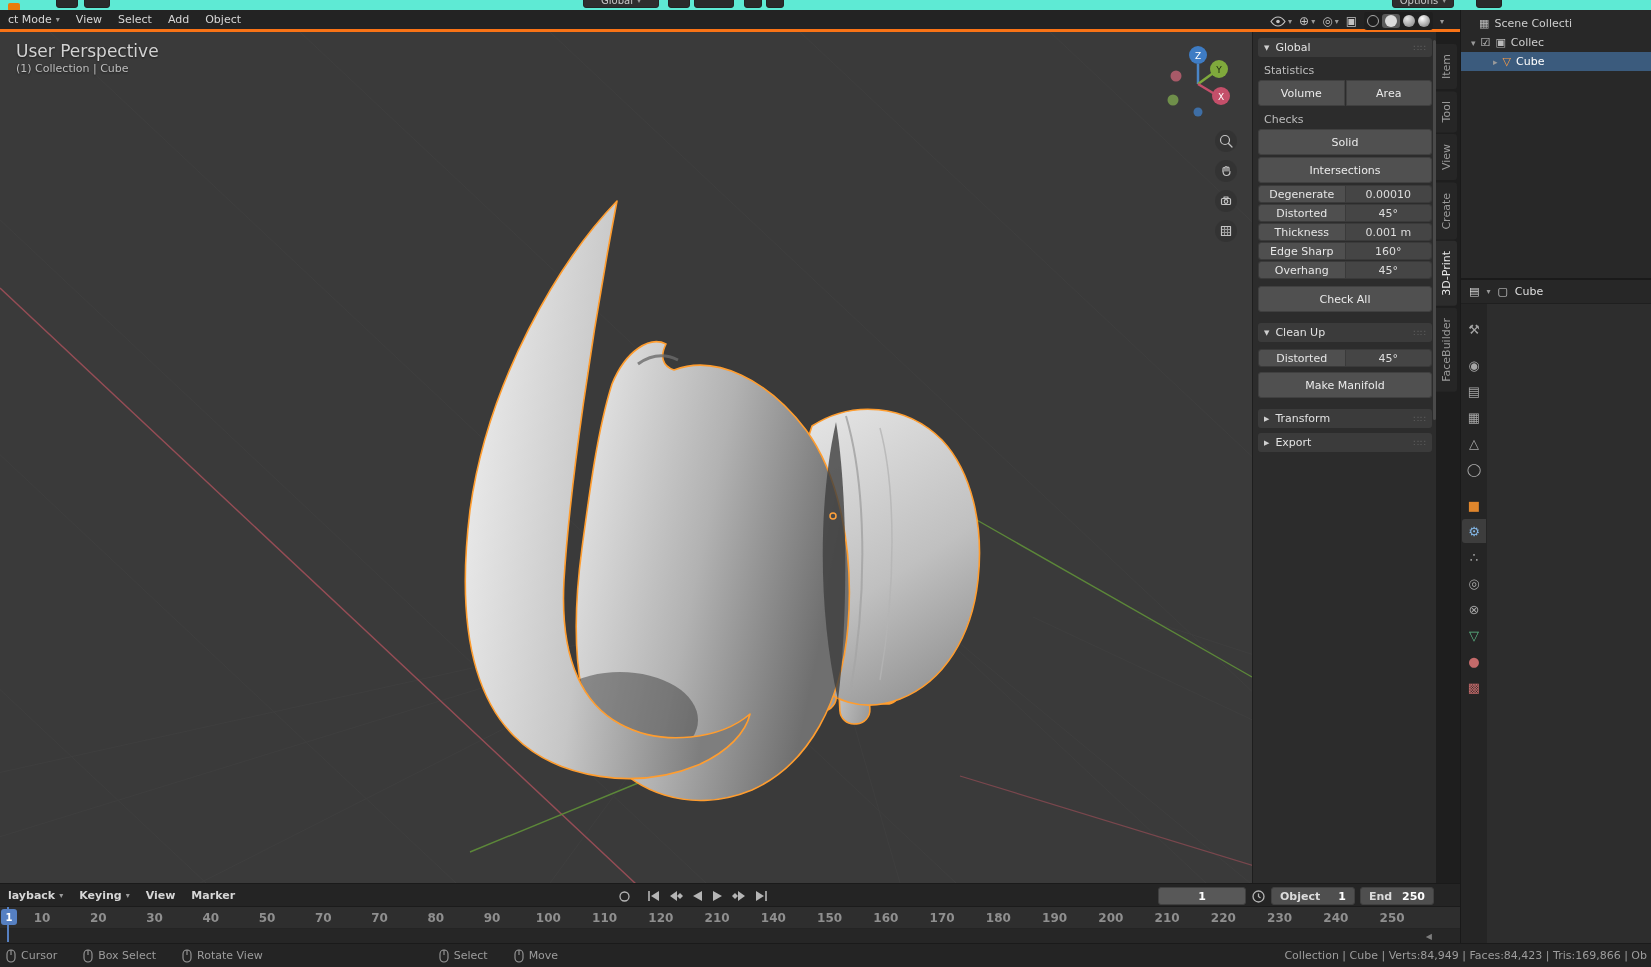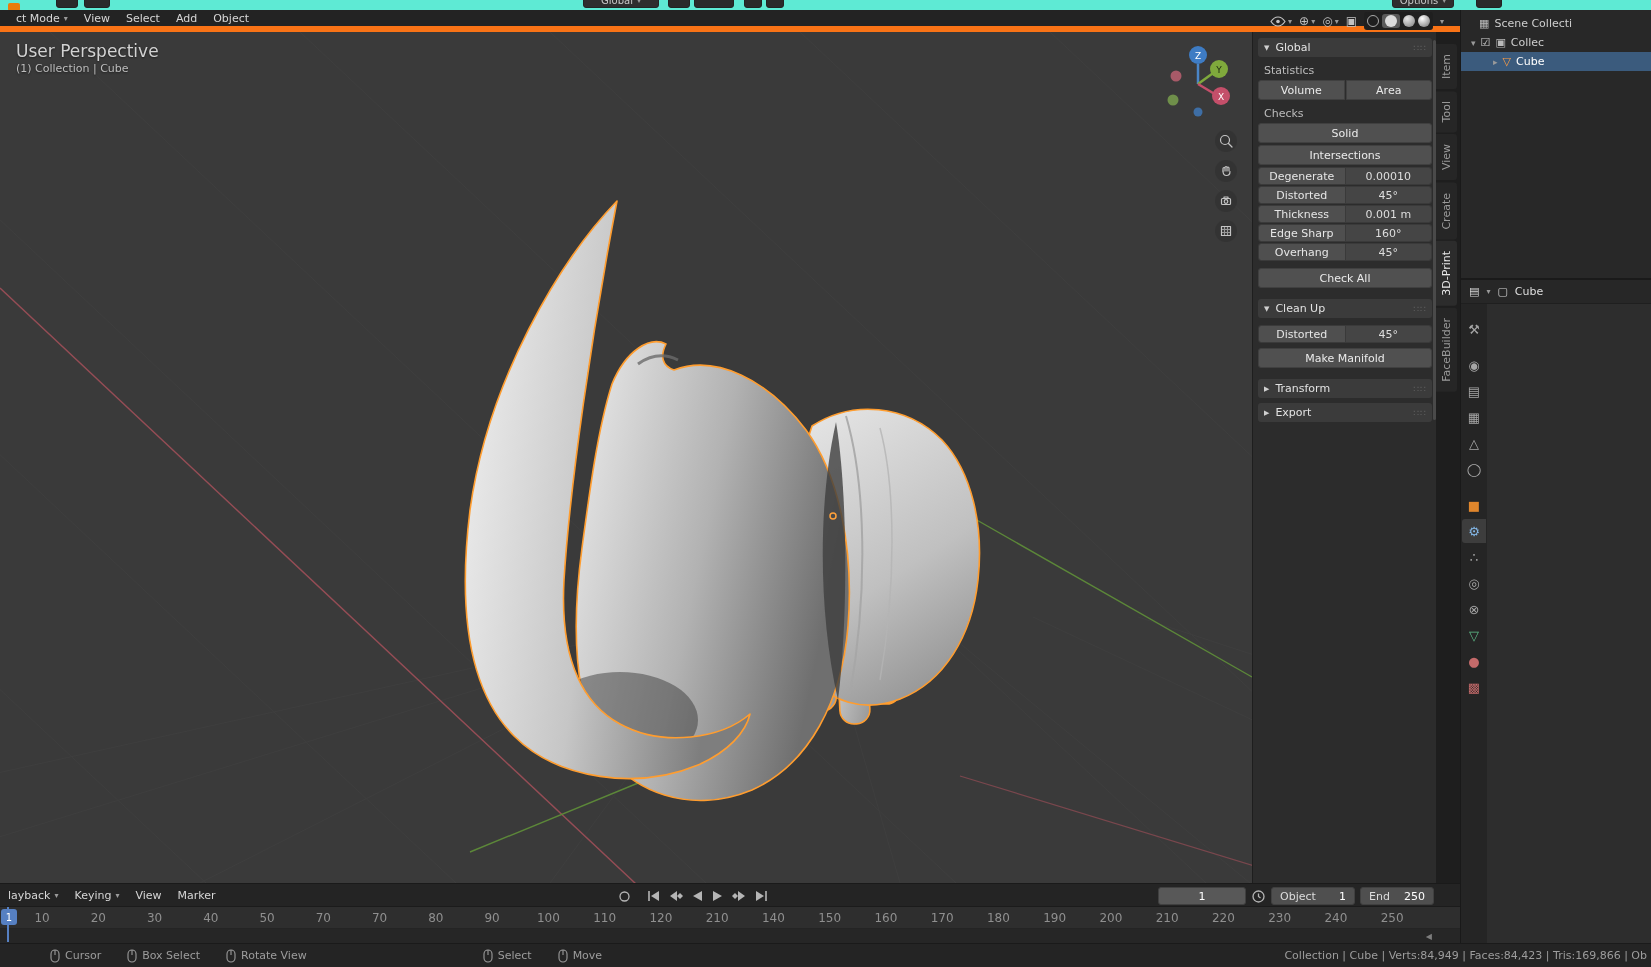--- a/index.html
+++ b/index.html
@@ -9,22 +9,22 @@
   
   #topsliver { position:absolute; left:0; top:0; width:1651px; height:10px; background:#5eead4; overflow:hidden; z-index:30; }
   .sl-logo { position:absolute; left:8px; top:3px; width:12px; height:8px; background:#e87d0d; border-radius:2px; }
   .sl-pill { position:absolute; top:-8px; height:16px; background:#2e2e2e; border:1px solid #242424; border-radius:3px;
              display:flex; align-items:center; justify-content:center; gap:4px; color:#c8c8c8; font-size:10px; }
   .sl-box { position:absolute; top:-6px; height:14px; background:#2a2a2a; border:1px solid #222; border-radius:3px; }
 
   
   #leftcol { position:absolute; left:0; top:10px; width:1461px; bottom:24px; background:#3a3a3a; border-right:1px solid #191919; }
 
-  #vheader { position:absolute; left:0; top:0; right:0; height:22px; background:#232323; border-bottom:6px solid #f97316;
-             display:flex; align-items:center; z-index:20;padding-left:8px; }
+  #vheader { position:absolute; left:0; top:0; right:0; height:22px; background:#232323; border-bottom:3px solid #f97316;
+             display:flex; align-items:center; z-index:20; }
   .vh-left { display:flex; align-items:center; height:100%; }
   .menu-btn { padding:0 8px; height:100%; display:flex; align-items:center; gap:4px; color:#d6d6d6; font-size:11px; cursor:default; }
   .car { font-size:8px; color:#9a9a9a; }
   .vh-right { position:absolute; right:16px; top:0; height:22px; display:flex; align-items:center; gap:7px; }
   .hicon { display:flex; align-items:center; gap:2px; color:#c2c2c2; font-size:12px; }
   .shading { display:flex; align-items:center; background:#1f1f1f; border-radius:3px; padding:2px 3px; gap:3px; }
   .ball { width:12px; height:12px; border-radius:50%; display:inline-block; }
   .b-wire { border:1px solid #a9a9a9; background:transparent; }
   .slot-active { background:#5a5a5a; border-radius:3px; padding:1px 3px; display:flex; }
   .b-solid { background:#dcdcdc; }
@@ -41,40 +41,40 @@
   .navbtn { position:absolute; left:1215px; width:22px; height:22px; border-radius:50%; background:rgba(50,50,50,.85);
             display:flex; align-items:center; justify-content:center; }
 
   
   #npanel { position:absolute; top:0; bottom:0; right:0; width:185px; background:#2c2c2c; border-left:1px solid #1e1e1e;
             padding:6px 5px 0 5px; color:#d8d8d8; font-size:11px; }
   .phead { height:19px; background:#3b3b3b; border-radius:3px; display:flex; align-items:center; padding:0 6px; position:relative; color:#e2e2e2; }
   .phead .tri { font-size:7px; margin-right:6px; color:#cfcfcf; }
   .phead .grip { position:absolute; right:5px; color:#606060; font-size:9px; letter-spacing:1px; }
   .sublabel { color:#bdbdbd; margin:7px 0 3px 6px; }
-  .btn { height:20px; background:#505050; border:1px solid #404040; border-radius:3px; display:flex; align-items:center;
+  .btn { height:26px; background:#505050; border:1px solid #404040; border-radius:3px; display:flex; align-items:center;
          justify-content:center; color:#eaeaea; margin:2px 0; }
   .pair { display:flex; gap:1px; margin:2px 0; }
   .pair .btn { flex:1; margin:0; border-radius:0; }
   .pair .btn:first-child { border-radius:3px 0 0 3px; }
   .pair .btn:last-child { border-radius:0 3px 3px 0; }
   .crow { display:flex; height:18px; margin:1px 0; border-radius:3px; overflow:hidden; border:1px solid #3a3a3a; }
   .crow .cl { flex:1; background:#4f4f4f; display:flex; align-items:center; justify-content:center; border-right:1px solid #3a3a3a; color:#e6e6e6; }
   .crow .cr { flex:1; background:#454545; display:flex; align-items:center; justify-content:center; color:#dedede; }
   .np-scroll { position:absolute; right:1px; top:8px; width:3px; height:380px; background:#4a4a4a; border-radius:2px; }
 
   
   #tabstrip { position:absolute; right:0; top:22px; bottom:60px; width:24px; background:#1e1e1e; display:flex; flex-direction:column;
               align-items:flex-start; padding-top:12px; gap:2px; }
   .vtab { writing-mode:vertical-rl; transform:rotate(180deg); padding:10px 4px; background:#262626; color:#9b9b9b; font-size:11px;
           border-radius:3px 0 0 3px; margin-left:0; }
   .vtab.active { background:#2c2c2c; color:#e8e8e8; }
 
   
-  #timeline { position:absolute; left:0; right:0; bottom:0; height:60px; background:#262626; }
+  #timeline { position:absolute; left:0; right:0; bottom:0; height:60px; background:#262626;font-weight:bold; }
   .tl-menu { height:24px; background:#242424; border-top:1px solid #1a1a1a; border-bottom:1px solid #1b1b1b; position:relative;
              display:flex; align-items:center; }
   .tl-transport { position:absolute; left:618px; top:0; height:24px; display:flex; align-items:center; gap:7px; }
   .tbtn { display:flex; align-items:center; justify-content:center; }
   .tl-right { position:absolute; right:26px; top:3px; display:flex; align-items:center; gap:5px; }
   .tfield { height:18px; background:#4f4f4f; border:1px solid #404040; border-radius:3px; display:flex; align-items:center;
             padding:0 8px; color:#dcdcdc; gap:8px; }
   .tfield .val { margin-left:auto; color:#fff; }
   .framefield { width:88px; justify-content:center; background:#585858; color:#fff; }
   .tl-body { position:relative; }
@@ -585,21 +585,21 @@
         </div>
 
         <div class="ptab">
           <span style="color: rgb(196, 106, 106);">▩</span>
         </div>
       </div>
   </div>
 </div>
 
 <div id="statusbar">
-  <div style="display:flex;align-items:flex-end;margin-left:44px;">
+  <div style="display:flex;align-items:flex-end;">
 
       <div class="sb-item">
         <svg width="10" height="14" viewBox="0 0 10 14">
           <rect x="1" y="1" width="8" height="12" rx="4" fill="none" stroke="#9c9c9c" stroke-width="1.1"></rect>
           <path d="M5 1v5" stroke="#9c9c9c" stroke-width="1.1"></path>
         </svg>
         <span>Cursor</span>
       </div>
 
       <div class="sb-item">

